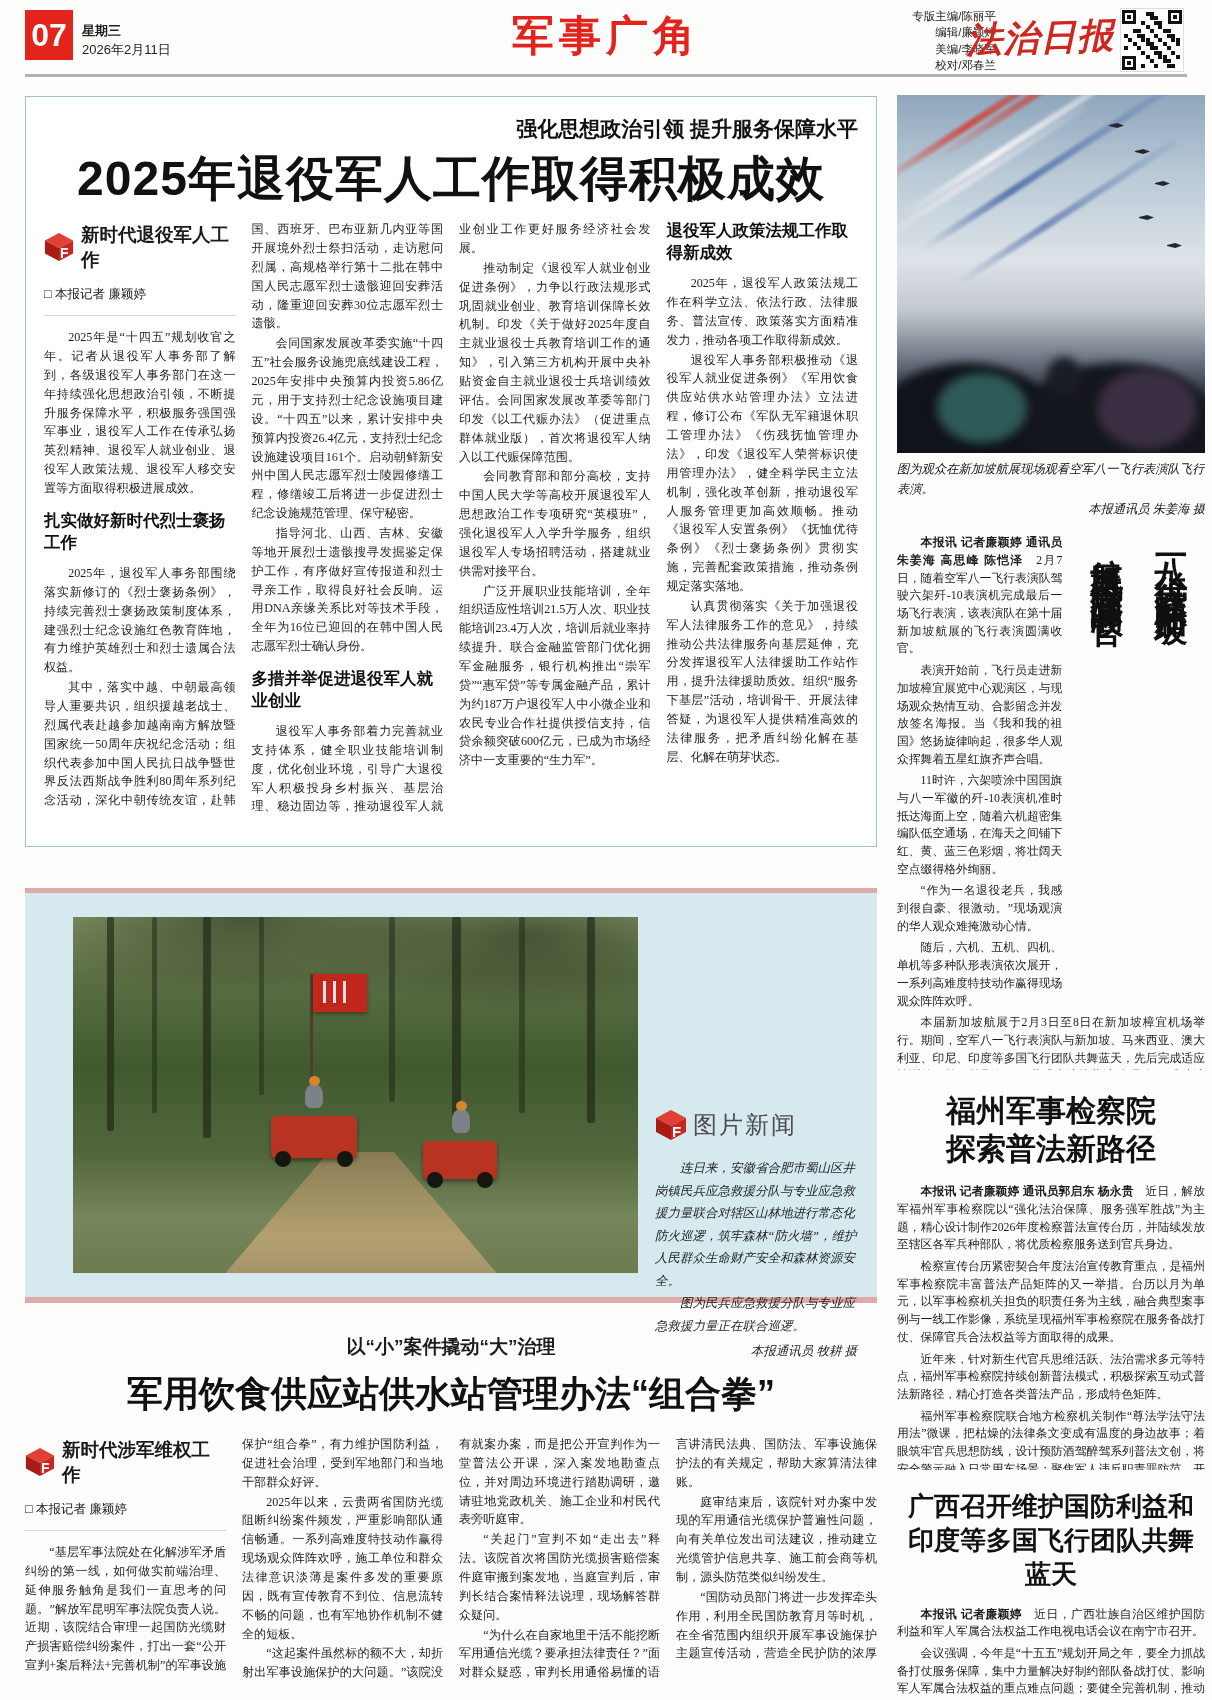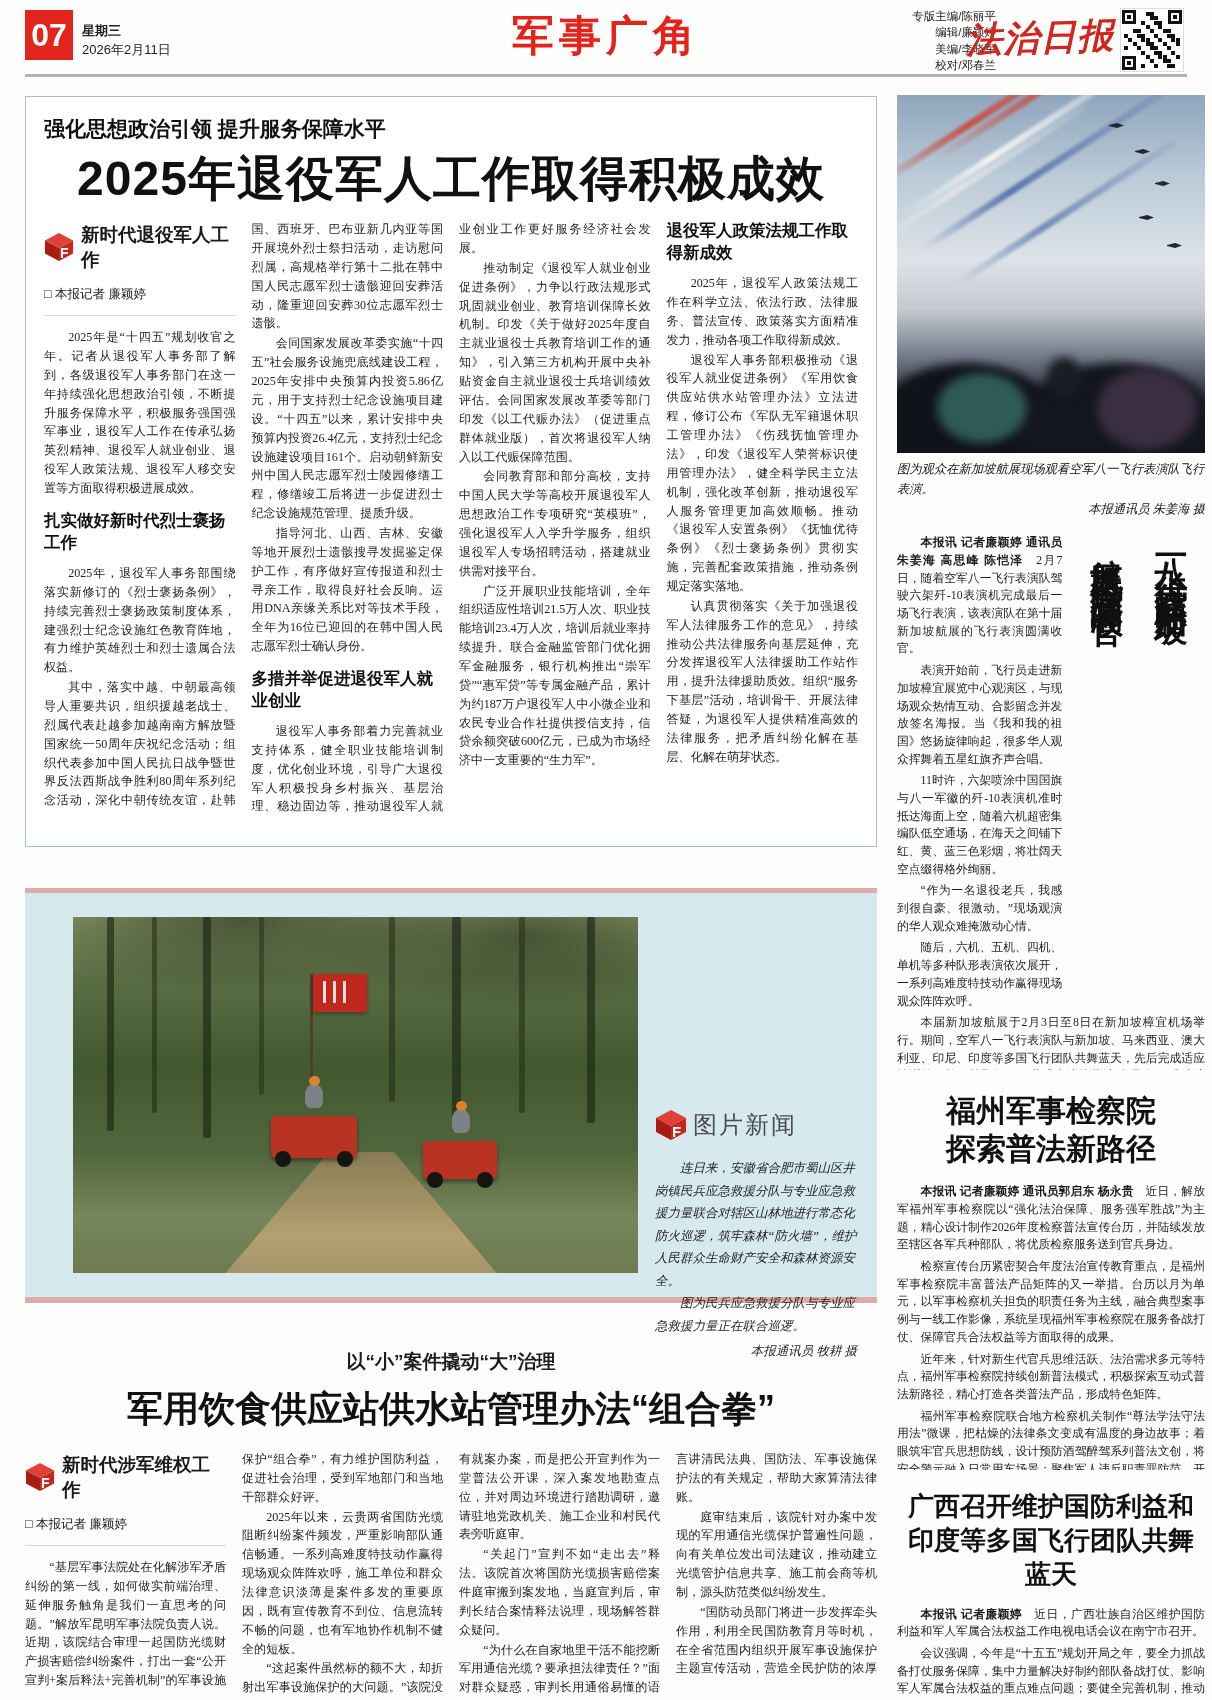--- a/index.html
+++ b/index.html
@@ -23,21 +23,21 @@
   .qr .cell{position:absolute;width:4px;height:4px;background:#111;}
   .qr .fp{position:absolute;width:14px;height:14px;border:3px solid #111;background:#fff;box-sizing:border-box;}
   .qr .fp::after{content:"";position:absolute;left:2px;top:2px;width:4px;height:4px;background:#111;}
   .qr .fp1{left:1px;top:1px}.qr .fp2{right:1px;top:1px}.qr .fp3{left:1px;bottom:1px}
   #header-rule{position:absolute;left:25px;right:25px;top:74px;height:3px;background:#b3b3b3;}
   
   .cube{flex:0 0 auto;}
   
   #main-box{position:absolute;left:25px;top:96px;width:852px;height:751px;border:1px solid #9ec2c8;
     box-sizing:border-box;padding:14px 18px 0;background:#fff;}
-  .kicker{text-align:left;font-family:"Liberation Sans",sans-serif;font-weight:bold;font-size:21px;color:#111;margin:4px 0 8px;}
+  .kicker{text-align:right;font-family:"Liberation Sans",sans-serif;font-weight:bold;font-size:21px;color:#111;margin:4px 0 8px;}
   .headline-xl{text-align:center;font-family:"Liberation Sans","DejaVu Sans",sans-serif;font-weight:bold;
     font-size:48px;letter-spacing:1px;color:#111;margin:0 0 14px;line-height:1.15;}
   .mcols{columns:4;column-gap:16px;column-fill:auto;height:604px;overflow:hidden;}
   .col-label{display:flex;align-items:center;gap:7px;font-family:"Liberation Sans",sans-serif;
     font-weight:bold;font-size:18.5px;color:#1a1a1a;margin:2px 0 14px;break-inside:avoid;}
   .byline{font-family:"Liberation Sans",sans-serif;font-size:12.5px;color:#222;margin:0 0 12px;
     padding-bottom:12px;border-bottom:1px solid #d8d8d8;}
   .flow-p{font-size:12.1px;line-height:1.56;text-align:justify;text-indent:2em;margin:0 0 1px;color:#1d1d1d;}
   .flow-subhead{font-family:"Liberation Sans",sans-serif;font-weight:bold;font-size:16.5px;
     margin:12px 0 10px;color:#111;break-inside:avoid;break-after:avoid;}
@@ -61,21 +61,21 @@
   .atv::before{left:4px}.atv::after{right:4px}
   .rider{position:absolute;width:18px;height:24px;background:#7c8288;border-radius:45% 45% 30% 30%;}
   .rider::before{content:"";position:absolute;left:4px;top:-8px;width:11px;height:10px;border-radius:50%;background:#d8842a;}
   .pn-panel{position:absolute;left:630px;right:20px;top:216px;}
   .pn-label{display:flex;align-items:center;gap:6px;font-family:"Liberation Sans",sans-serif;
     font-size:24px;color:#4d4d4d;letter-spacing:2px;margin-bottom:16px;}
   .pn-cap{font-size:12.5px;line-height:1.8;text-indent:2em;font-style:italic;color:#1e1e1e;margin:0;}
   .pn-credit{font-size:12.5px;font-style:italic;text-align:right;margin-top:6px;color:#1e1e1e;}
   
   #bottom-art{position:absolute;left:25px;top:1318px;width:852px;height:382px;overflow:hidden;}
-  .b-kicker{text-align:center;font-family:"Liberation Sans",sans-serif;font-weight:bold;font-size:19px;margin:31px 0 10px;}
+  .b-kicker{text-align:center;font-family:"Liberation Sans",sans-serif;font-weight:bold;font-size:19px;margin:16px 0 10px;}
   .b-headline{text-align:center;font-family:"Liberation Sans",sans-serif;font-weight:bold;font-size:36px;margin:0 0 16px;color:#111;}
   .bcols{columns:4;column-gap:16px;column-fill:auto;height:252px;overflow:hidden;}
   
   #right-col{position:absolute;left:897px;top:95px;width:308px;height:1605px;overflow:hidden;}
   .jets{position:relative;width:308px;height:358px;overflow:hidden;
     background:linear-gradient(180deg,#8fa6bd 0%,#b9c9d6 22%,#dde3e8 46%,#c3c9cf 60%,#7e8894 71%,#3a3f4c 82%,#14161d 93%,#0c0d12 100%);}
   .trail{position:absolute;height:7px;border-radius:4px;filter:blur(1.6px);transform:rotate(-33deg);transform-origin:left center;}
   .jet{position:absolute;width:15px;height:5px;background:#232833;clip-path:polygon(0 40%,55% 0,100% 50%,55% 100%,0 60%);}
   .cb{position:absolute;border-radius:50%;filter:blur(5px);}
   .jets-caption{margin-top:7px;font-size:12.3px;line-height:1.6;font-style:italic;color:#141414;}
@@ -180,21 +180,21 @@
         <text x="17" y="28" font-size="15" font-weight="bold" fill="#ffffff" font-family="sans-serif">F</text>
       </svg>
       <span>新时代退役军人工作</span>
     </div>
     <div class="byline">□ 本报记者 廉颖婷</div>
     <div>
         <p class="flow-p">2025年是“十四五”规划收官之年。记者从退役军人事务部了解到，各级退役军人事务部门在这一年持续强化思想政治引领，不断提升服务保障水平，积极服务强国强军事业，退役军人工作在传承弘扬英烈精神、退役军人就业创业、退役军人政策法规、退役军人移交安置等方面取得积极进展成效。</p>
         <h3 class="flow-subhead">扎实做好新时代烈士褒扬工作</h3>
         <p class="flow-p">2025年，退役军人事务部围绕落实新修订的《烈士褒扬条例》，持续完善烈士褒扬政策制度体系，建强烈士纪念设施红色教育阵地，有力维护英雄烈士和烈士遗属合法权益。</p>
         <p class="flow-p">其中，落实中越、中朝最高领导人重要共识，组织援越老战士、烈属代表赴越参加越南南方解放暨国家统一50周年庆祝纪念活动；组织代表参加中国人民抗日战争暨世界反法西斯战争胜利80周年系列纪念活动，深化中朝传统友谊，赴韩国、西班牙、巴布亚新几内亚等国开展境外烈士祭扫活动，走访慰问烈属，高规格举行第十二批在韩中国人民志愿军烈士遗骸迎回安葬活动，隆重迎回安葬30位志愿军烈士遗骸。</p>
-        <p class="flow-p">会同国家发展改革委实施“十四五”社会服务设施兜底线建设工程，2025年安排中央预算内投资5.86亿元，用于支持烈士纪念设施项目建设。“十四五”以来，累计安排中央预算内投资26.4亿元，支持烈士纪念设施建设项目161个。启动朝鲜新安州中国人民志愿军烈士陵园修缮工程，修缮竣工后将进一步促进烈士纪念设施规范管理、提质升级。</p>
+        <p class="flow-p">会同国家发展改革委实施“十四五”社会服务设施兜底线建设工程，2025年安排中央预算内投资5.86亿元，用于支持烈士纪念设施项目建设。“十四五”以来，累计安排中央预算内投资26.4亿元，支持烈士纪念设施建设项目161个。启动朝鲜新安州中国人民志愿军烈士陵园修缮工程，修缮竣工后将进一步促进烈士纪念设施规范管理、保守秘密。</p>
         <p class="flow-p">指导河北、山西、吉林、安徽等地开展烈士遗骸搜寻发掘鉴定保护工作，有序做好宣传报道和烈士寻亲工作，取得良好社会反响。运用DNA亲缘关系比对等技术手段，全年为16位已迎回的在韩中国人民志愿军烈士确认身份。</p>
         <h3 class="flow-subhead">多措并举促进退役军人就业创业</h3>
         <p class="flow-p">退役军人事务部着力完善就业支持体系，健全职业技能培训制度，优化创业环境，引导广大退役军人积极投身乡村振兴、基层治理、稳边固边等，推动退役军人就业创业工作更好服务经济社会发展。</p>
         <p class="flow-p">推动制定《退役军人就业创业促进条例》，力争以行政法规形式巩固就业创业、教育培训保障长效机制。印发《关于做好2025年度自主就业退役士兵教育培训工作的通知》，引入第三方机构开展中央补贴资金自主就业退役士兵培训绩效评估。会同国家发展改革委等部门印发《以工代赈办法》（促进重点群体就业版），首次将退役军人纳入以工代赈保障范围。</p>
         <p class="flow-p">会同教育部和部分高校，支持中国人民大学等高校开展退役军人思想政治工作专项研究“英模班”，强化退役军人入学升学服务，组织退役军人专场招聘活动，搭建就业供需对接平台。</p>
         <p class="flow-p">广泛开展职业技能培训，全年组织适应性培训21.5万人次、职业技能培训23.4万人次，培训后就业率持续提升。联合金融监管部门优化拥军金融服务，银行机构推出“崇军贷”“惠军贷”等专属金融产品，累计为约187万户退役军人中小微企业和农民专业合作社提供授信支持，信贷余额突破600亿元，已成为市场经济中一支重要的“生力军”。</p>
         <h3 class="flow-subhead">退役军人政策法规工作取得新成效</h3>
         <p class="flow-p">2025年，退役军人政策法规工作在科学立法、依法行政、法律服务、普法宣传、政策落实方面精准发力，推动各项工作取得新成效。</p>
         <p class="flow-p">退役军人事务部积极推动《退役军人就业促进条例》《军用饮食供应站供水站管理办法》立法进程，修订公布《军队无军籍退休职工管理办法》《伤残抚恤管理办法》，印发《退役军人荣誉标识使用管理办法》，健全科学民主立法机制，强化改革创新，推动退役军人服务管理更加高效顺畅。推动《退役军人安置条例》《抚恤优待条例》《烈士褒扬条例》贯彻实施，完善配套政策措施，推动条例规定落实落地。</p>
         <p class="flow-p">认真贯彻落实《关于加强退役军人法律服务工作的意见》，持续推动公共法律服务向基层延伸，充分发挥退役军人法律援助工作站作用，提升法律援助质效。组织“服务下基层”活动，培训骨干、开展法律答疑，为退役军人提供精准高效的法律服务，把矛盾纠纷化解在基层、化解在萌芽状态。</p>

